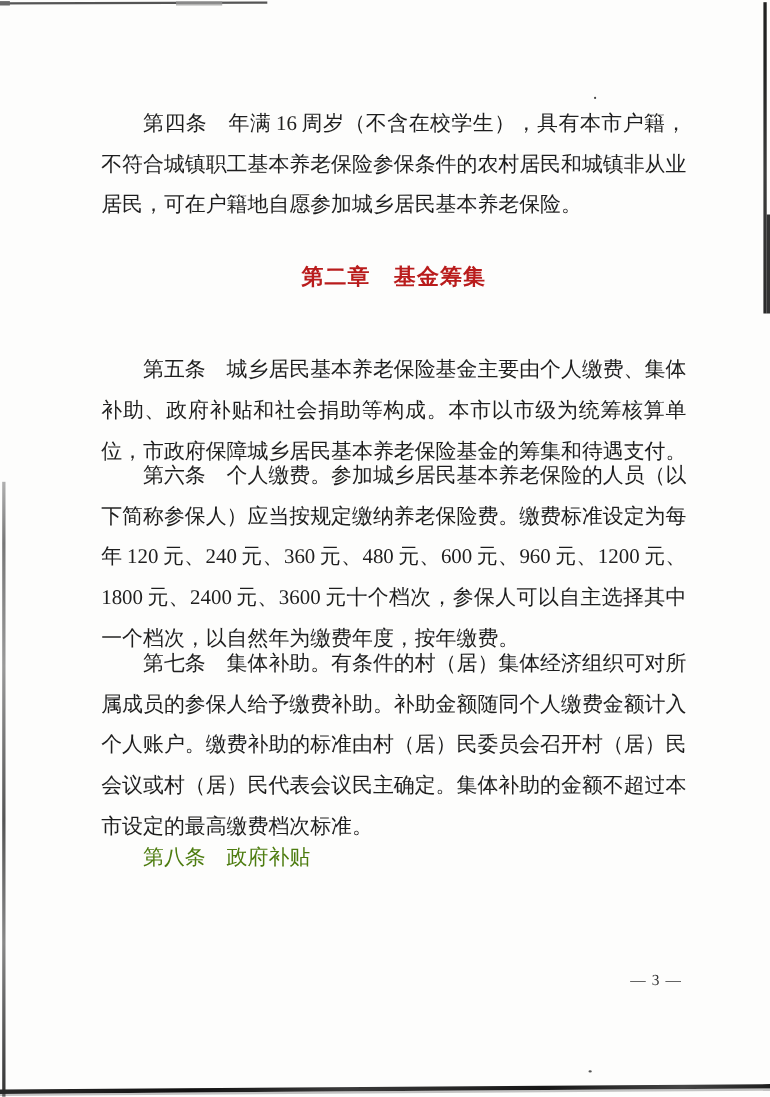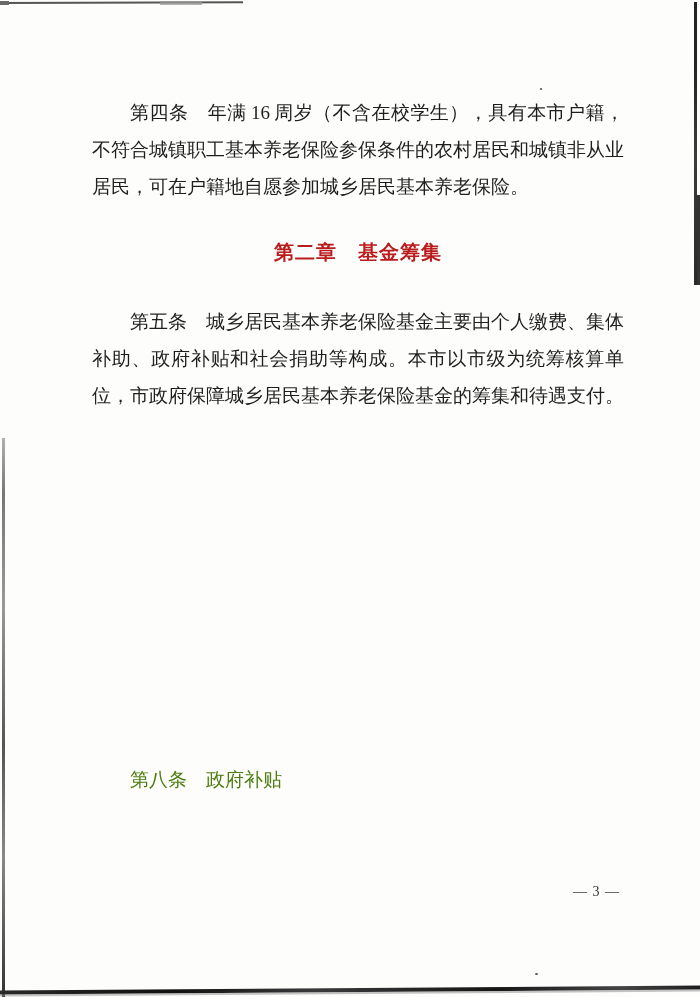--- a/index.html
+++ b/index.html
@@ -124,22 +124,24 @@
   <div class="artifact left-edge-line"></div>
   <div class="artifact bottom-edge-band"></div>
   <div class="artifact bottom-edge-echo"></div>
   <div class="artifact speck-1"></div>
   <div class="artifact speck-2"></div>
 
   <p class="body-par" style="top: 94px;">第四条　年满 16 周岁（不含在校学生），具有本市户籍，不符合城镇职工基本养老保险参保条件的农村居民和城镇非从业居民，可在户籍地自愿参加城乡居民基本养老保险。</p>
 
   <h2 class="chapter-heading">第二章　基金筹集</h2>
 
-  <p class="body-par" style="top: 303px; font-family: Liberation Serif, serif;">第五条　城乡居民基本养老保险基金主要由个人缴费、集体补助、政府补贴和社会捐助等构成。本市以市级为统筹核算单位，市政府保障城乡居民基本养老保险基金的筹集和待遇支付。</p>
+  <p class="body-par" style="top: 318px; font-family: Liberation Serif, serif;">第五条　城乡居民基本养老保险基金主要由个人缴费、集体补助、政府补贴和社会捐助等构成。本市以市级为统筹核算单位，市政府保障城乡居民基本养老保险基金的筹集和待遇支付。</p>
 
+  <p class="body-par" style="top: 414px;">第六条　个人缴费。参加城乡居民基本养老保险的人员（以下简称参保人）应当按规定缴纳养老保险费。缴费标准设定为每年 120 元、240 元、360 元、480 元、600 元、960 元、1200 元、1800 元、2400 元、3600 元十个档次，参保人可以自主选择其中一个档次，以自然年为缴费年度，按年缴费。</p>
 
+  <p class="body-par" style="top: 585px;">第七条　集体补助。有条件的村（居）集体经济组织可对所属成员的参保人给予缴费补助。补助金额随同个人缴费金额计入个人账户。缴费补助的标准由村（居）民委员会召开村（居）民会议或村（居）民代表会议民主确定。集体补助的金额不超过本市设定的最高缴费档次标准。</p>
 
   <p class="article-sub-heading">第八条　政府补贴</p>
 
 
   <p class="page-number">— 3 —</p>
 
 </div>
 
 </body></html>

